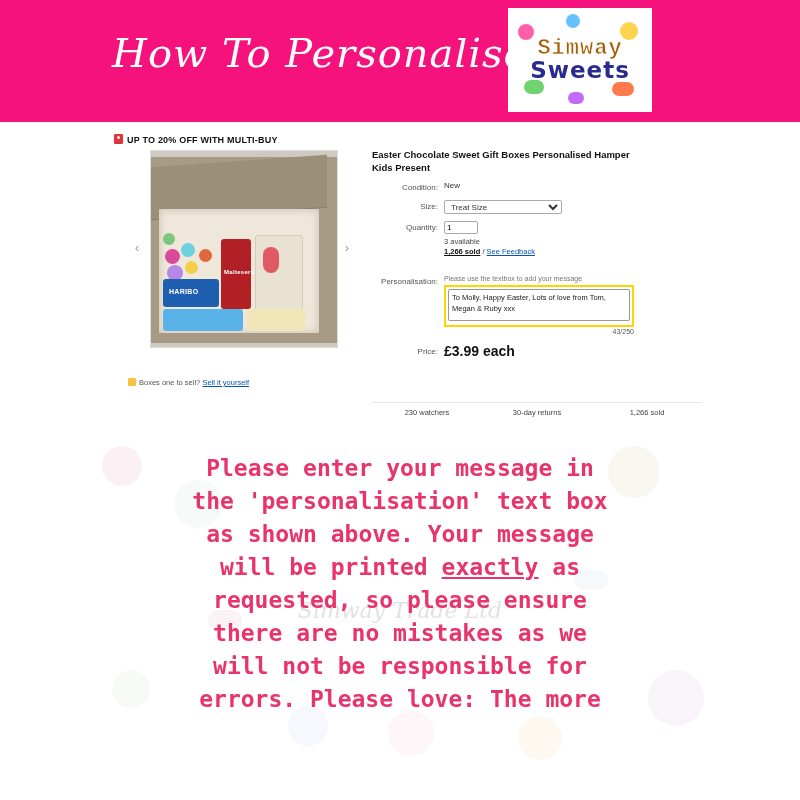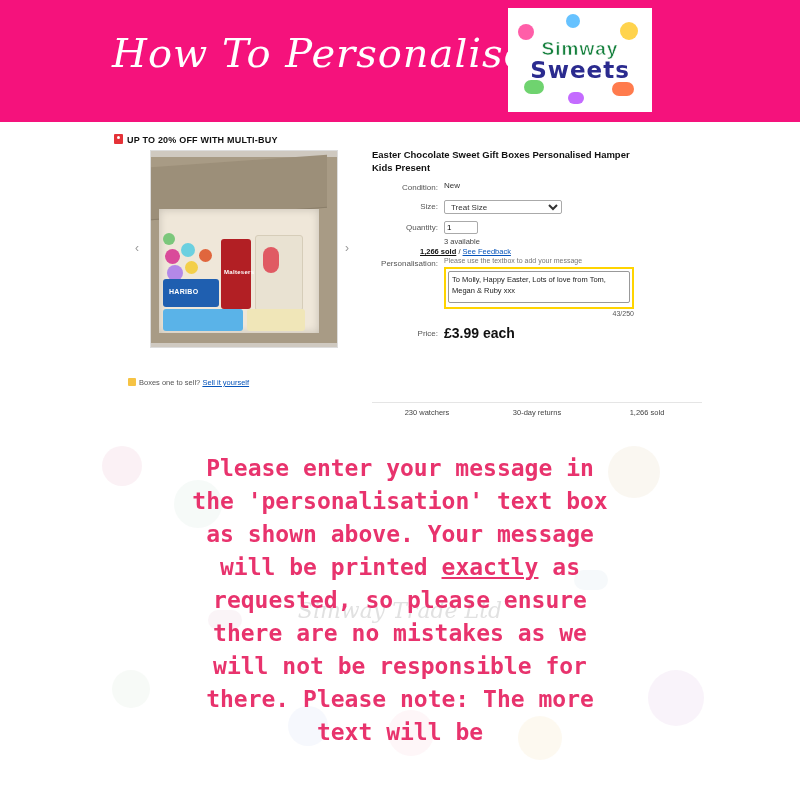--- a/index.html
+++ b/index.html
@@ -49,24 +49,24 @@
     overflow: hidden;
   }
   .logo-blob {
     position: absolute;
     left: 50%;
     top: 50%;
     transform: translate(-50%,-50%);
     text-align: center;
   }
   .logo-word1 {
-    font-family: Liberation Sans, sans-serif;
-    font-weight: bold;
-    font-size: 19px;
-    color: #15803d;
+    font-family: Liberation Mono, monospace;
+    font-weight: bold;
+    font-size: 22px;
+    color: #a16207;
     letter-spacing: 1px;
     -webkit-text-stroke: 0.6px #ffffff;
     line-height: 20px;
   }
   .logo-word2 {
     font-family: "DejaVu Sans", sans-serif;
     font-weight: bold;
     font-size: 23px;
     color: #2b2b8f;
     letter-spacing: 1px;
@@ -267,21 +267,21 @@
     padding: 0 2px;
     box-sizing: border-box;
   }
   .stock-line {
     margin-left: 72px;
     font-size: 7.5px;
     color: #444;
     margin-top: 3px;
   }
   .stock-line2 {
-    margin-left: 48px;
+    margin-left: 72px;
     font-size: 7.5px;
     margin-top: 1px;
   }
   .stock-line2 .sold {
     color: #111;
     font-weight: bold;
     text-decoration: underline;
   }
   .stock-line2 .fb {
     color: #0654ba;
@@ -520,21 +520,21 @@
           <input class="qty-input" type="text" value="1" style="">
         </span>
       </div>
       <div class="stock-line">3 available</div>
       <div class="stock-line2">
         <span class="sold">1,266 sold</span>
         <span>/</span>
         <span class="fb">See Feedback</span>
       </div>
 
-      <div class="row" style="margin-top:1px;">
+      <div class="row" style="margin-top:19px;">
         <span class="pers-label">Personalisation:</span>
         <div class="pers-hint">Please use the textbox to add your message</div>
         <div class="pers-box-wrap">
           <textarea class="pers-textarea" placeholder="Enter your message" style="">To Molly, Happy Easter, Lots of love from Tom, Megan &amp; Ruby xxx</textarea>
         </div>
         <div class="char-count">43/250</div>
       </div>
 
       <div class="price-row">
         <span class="lbl">Price:</span>
@@ -573,18 +573,17 @@
     <div class="watermark">Simway Trade Ltd</div>
 
     <div class="message-text">
       <div>Please enter your message in</div>
       <div>the 'personalisation' text box</div>
       <div>as shown above. Your message</div>
       <div><span>will be printed </span><u>exactly</u><span> as</span></div>
       <div>requested, so please ensure</div>
       <div>there are no mistakes as we</div>
       <div>will not be responsible for</div>
-      <div>there. Please note: The more</div>
-      <div>text will be</div>
+      <div>errors. Please love: The more</div>
     </div>
   </div>
 
 </div>
 
 </body></html>

